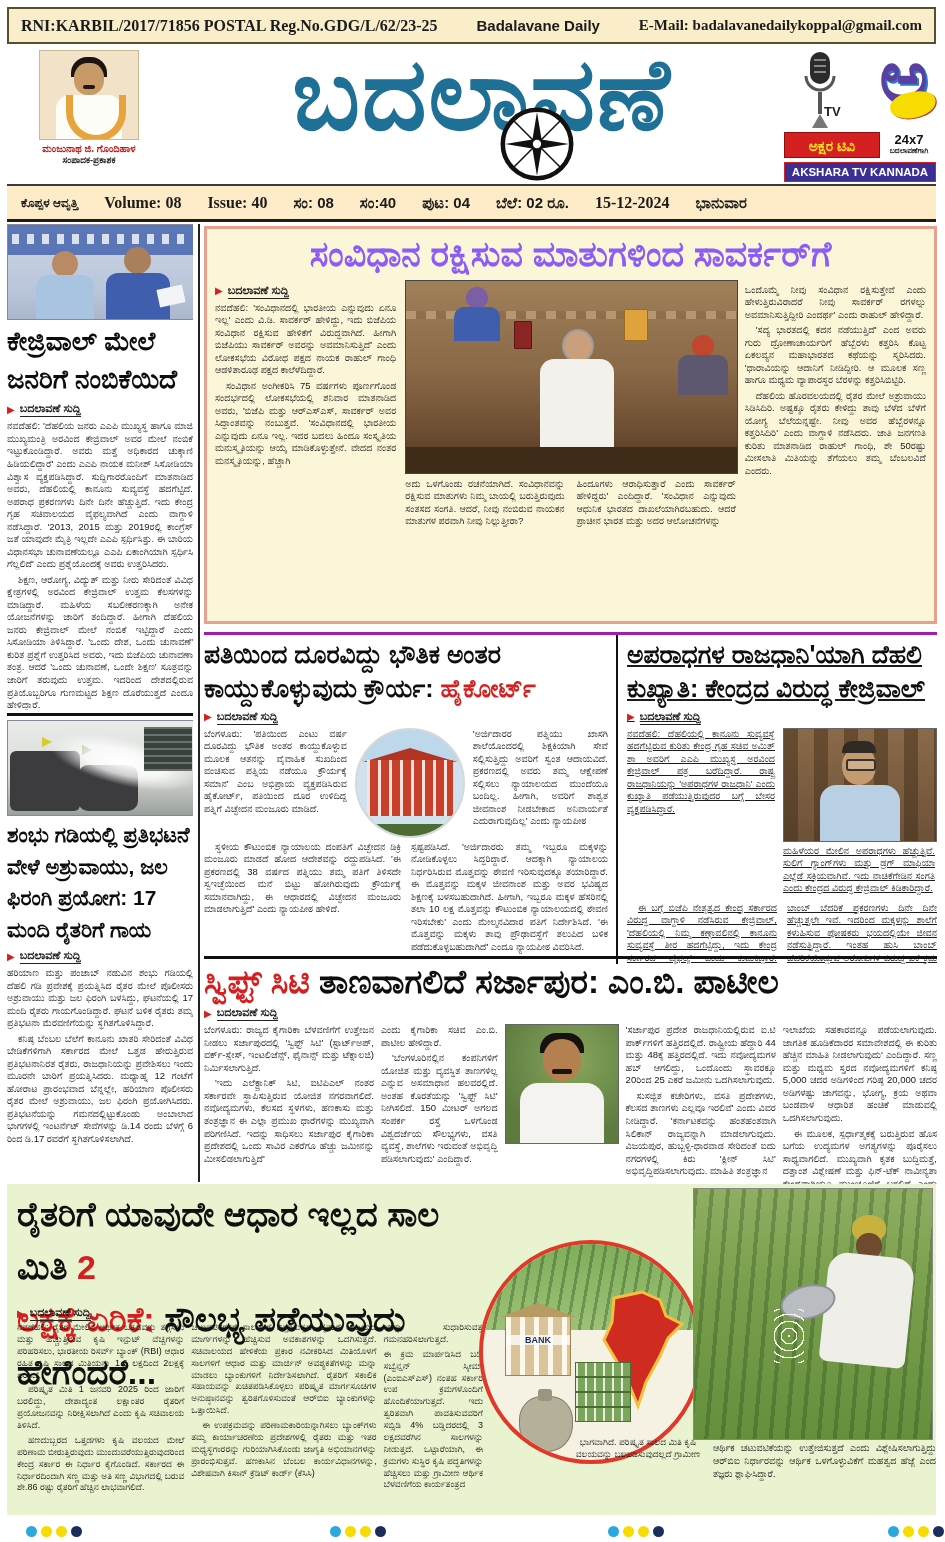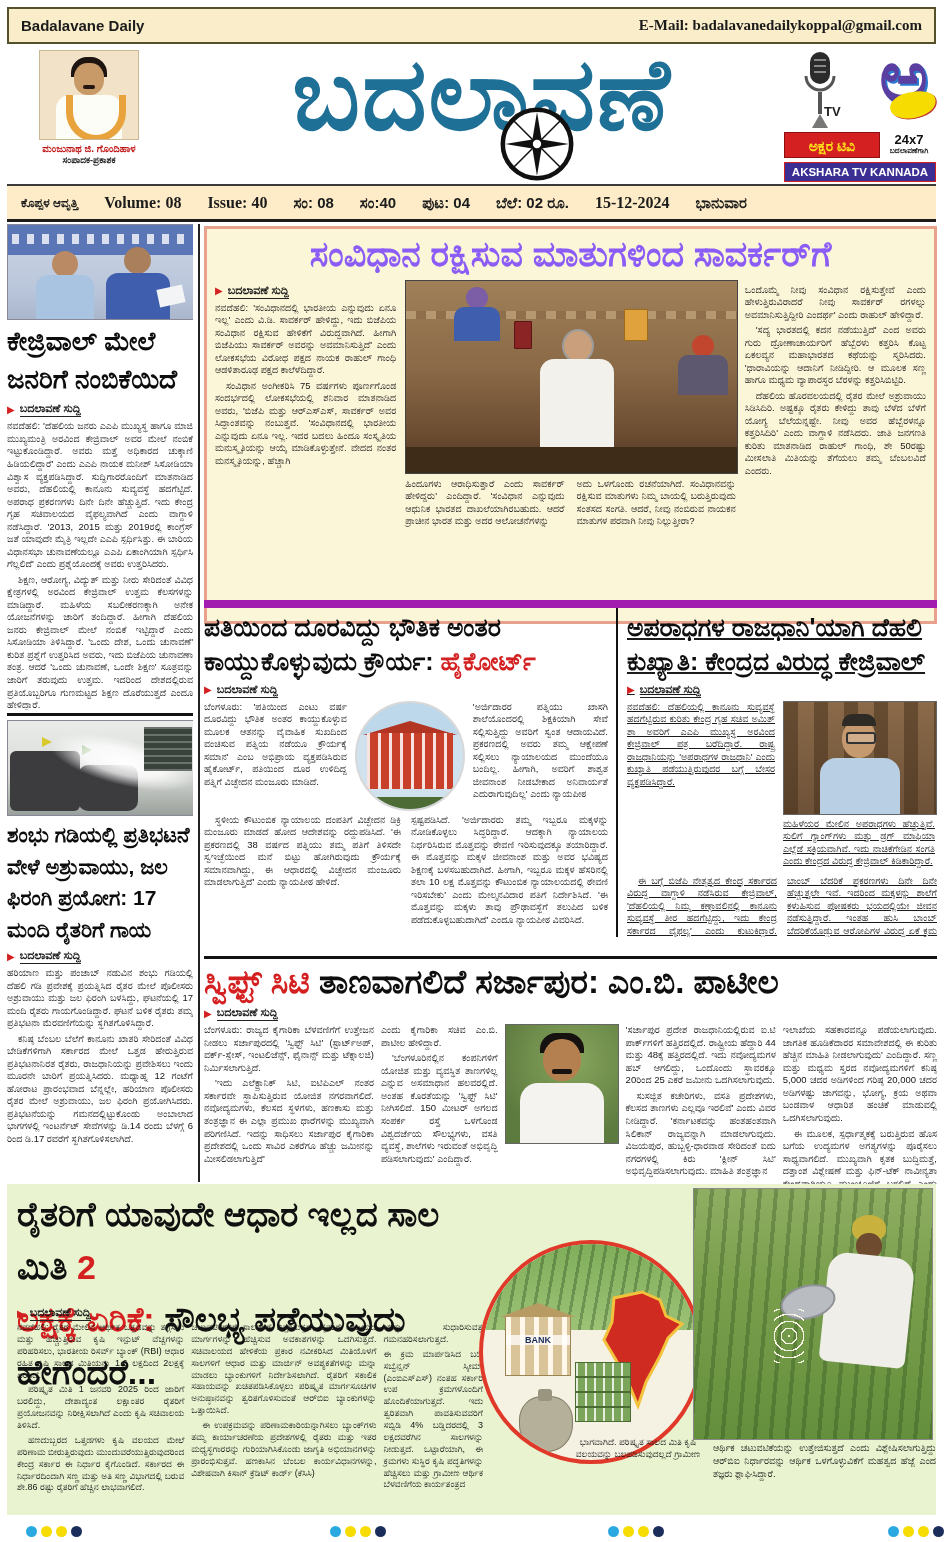--- a/index.html
+++ b/index.html
@@ -91,21 +91,21 @@
   .lead-c{width:188px;}
   .lead-mid{width:343px;}
   .lead-photo{position:relative;width:100%;height:192px;border:1px solid #444;overflow:hidden;
               background:linear-gradient(180deg,#a08059 0%,#8a6a47 45%,#6b4c31 80%,#4a331e 100%);}
   .lp-seat{position:absolute;left:0;bottom:0;width:100%;height:26px;background:#3f2c18;}
   .lp-band{position:absolute;left:0;top:30px;width:100%;height:8px;background:repeating-linear-gradient(90deg,#c9ad85 0 10px,#8a6a47 10px 20px);opacity:.6;}
   .book{position:absolute;border-radius:1px;}
   .under-row{display:flex;gap:12px;margin-top:4px;}
   .under-row .uc{width:50%;}
   
-  .row2{position:absolute;left:204px;top:600px;width:733px;height:329px;border-top:8px solid #a21caf;box-sizing:border-box;}
+  .row2{position:absolute;left:204px;top:632px;width:733px;height:329px;border-top:3px solid #a21caf;box-sizing:border-box;}
   .court{position:absolute;left:0;top:0;width:414px;height:329px;border-right:2px solid #111;box-sizing:border-box;padding:3px 8px 0 0;overflow:hidden;}
   .r2-head{font-size:25px;font-weight:bold;line-height:1.35;color:#0e0e0e;}
   .r2-head .red{color:#d42020;}
   .court-rowA{display:flex;gap:8px;margin-top:2px;}
   .court-cA{width:150px;}
   .court-circle{width:106px;height:106px;border-radius:50%;overflow:hidden;border:2px solid #d8d8d8;
                 position:relative;background:linear-gradient(180deg,#bcd8ea 0 30%,#cfe2ee 30%);flex:0 0 auto;}
   .cc-bld{position:absolute;left:10px;top:30px;width:86px;height:56px;background:#c8402a;
           background-image:repeating-linear-gradient(90deg,rgba(255,255,255,.85) 0 3px,transparent 3px 11px);}
   .cc-ped{position:absolute;left:6px;top:18px;width:0;height:0;border-left:47px solid transparent;border-right:47px solid transparent;border-bottom:14px solid #b13522;}
@@ -161,20 +161,21 @@
   .dotc{position:absolute;bottom:5px;display:flex;gap:4px;}
   .dot{width:11px;height:11px;border-radius:50%;}
   .d1{background:#2aa9e0;}.d2{background:#f6dc00;}.d3{background:#f6dc00;}.d4{background:#1b2d5b;}
 </style>
 </head>
 <body>
 
 <div id="page">
 
   <div class="topbar">
+    <span class="rni">RNI:KARBIL/2017/71856   POSTAL Reg.No.GDG/L/62/23-25</span>
     <span class="brand">Badalavane Daily</span>
     <span class="email">E-Mail: badalavanedailykoppal@gmail.com</span>
   </div>
 
   <div class="masthead">
     <div class="editor">
       <div class="editor-photo">
         <div class="ed-hair"></div>
         <div class="ed-face"></div>
         <div class="ed-mo"></div>
@@ -300,22 +301,22 @@
           <div class="man" style="left:48px;top:26px;width:46px;height:34px;background:#3f5fae;border-radius:10px 10px 0 0;"></div>
           <div class="head-c" style="left:286px;top:54px;width:22px;height:22px;background:#c2452d;"></div>
           <div class="man" style="left:272px;top:74px;width:50px;height:40px;background:#5d5870;border-radius:10px 10px 0 0;"></div>
           <div class="head-c" style="left:156px;top:48px;width:28px;height:30px;background:#c9a07b;border:2px solid #9c9c9c;"></div>
           <div class="man" style="left:134px;top:78px;width:74px;height:88px;background:#f2f1ec;border-radius:14px 14px 0 0;"></div>
           <div class="book" style="left:108px;top:40px;width:16px;height:26px;background:#8a2425;border:1px solid #5c1415;"></div>
           <div class="book" style="left:218px;top:28px;width:22px;height:30px;background:#e0a23c;border:1px solid #9c6c1d;"></div>
           <div class="lp-seat"></div>
         </div>
         <div class="under-row bt">
+          <p class="uc noind">ಅದು ಒಳಗೊಂಡು ರಚನೆಯಾಗಿದೆ. ಸಂವಿಧಾನವನ್ನು ರಕ್ಷಿಸುವ ಮಾತುಗಳು ನಿಮ್ಮ ಬಾಯಲ್ಲಿ ಬರುತ್ತಿರುವುದು ಸಂತಸದ ಸಂಗತಿ. ಆದರೆ, ನೀವು ನಂಬಿರುವ ನಾಯಕನ ಮಾತುಗಳ ಪರವಾಗಿ ನೀವು ನಿಲ್ಲುತ್ತೀರಾ?</p>
           <p class="uc noind">ಹಿಂದೂಗಳು ಆರಾಧಿಸುತ್ತಾರೆ ಎಂದು ಸಾವರ್ಕರ್ ಹೇಳಿದ್ದರು' ಎಂದಿದ್ದಾರೆ. 'ಸಂವಿಧಾನ ಎನ್ನುವುದು ಆಧುನಿಕ ಭಾರತದ ದಾಖಲೆಯಾಗಿರಬಹುದು. ಆದರೆ ಪ್ರಾಚೀನ ಭಾರತ ಮತ್ತು ಅದರ ಆಲೋಚನೆಗಳನ್ನು</p>
-          <p class="uc noind">ಅದು ಒಳಗೊಂಡು ರಚನೆಯಾಗಿದೆ. ಸಂವಿಧಾನವನ್ನು ರಕ್ಷಿಸುವ ಮಾತುಗಳು ನಿಮ್ಮ ಬಾಯಲ್ಲಿ ಬರುತ್ತಿರುವುದು ಸಂತಸದ ಸಂಗತಿ. ಆದರೆ, ನೀವು ನಂಬಿರುವ ನಾಯಕನ ಮಾತುಗಳ ಪರವಾಗಿ ನೀವು ನಿಲ್ಲುತ್ತೀರಾ?</p>
         </div>
       </div>
       <div class="lead-c bt" style="padding-top:4px;">
         <p class="noind">ಒಂದೊಮ್ಮೆ ನೀವು ಸಂವಿಧಾನ ರಕ್ಷಿಸುತ್ತೇವೆ ಎಂದು ಹೇಳುತ್ತಿರುವಿರಾದರೆ ನೀವು ಸಾವರ್ಕರ್ ರಗಳಲ್ನು ಅವಮಾನಿಸುತ್ತಿದ್ದೀರಿ ಎಂದರ್ಥ' ಎಂದು ರಾಹುಲ್ ಹೇಳಿದ್ದಾರೆ.</p>
         <p>'ಸದ್ಯ ಭಾರತದಲ್ಲಿ ಕದನ ನಡೆಯುತ್ತಿದೆ' ಎಂದ ಅವರು ಗುರು ದ್ರೋಣಾಚಾರ್ಯರಿಗೆ ಹೆಬ್ಬೆರಳು ಕತ್ತರಿಸಿ ಕೊಟ್ಟ ಏಕಲವ್ಯನ ಮಹಾಭಾರತದ ಕಥೆಯನ್ನು ಸ್ಮರಿಸಿದರು. 'ಧಾರಾವಿಯನ್ನು ಆದಾನಿಗೆ ನೀಡಿದ್ದೀರಿ. ಆ ಮೂಲಕ ಸಣ್ಣ ಹಾಗೂ ಮಧ್ಯಮ ವ್ಯಾಪಾರಸ್ಥರ ಬೆರಳನ್ನು ಕತ್ತರಿಸಿಬಿಟ್ಟಿರಿ.</p>
         <p>ದೆಹಲಿಯ ಹೊರವಲಯದಲ್ಲಿ ರೈತರ ಮೇಲೆ ಅಶ್ರುವಾಯು ಸಿಡಿಸಿದಿರಿ. ಅಷ್ಟಕ್ಕೂ ರೈತರು ಕೇಳಿದ್ದು ತಾವು ಬೆಳೆದ ಬೆಳೆಗೆ ಯೋಗ್ಯ ಬೆಲೆಯನ್ನಷ್ಟೇ. ನೀವು ಅವರ ಹೆಬ್ಬೆರಳನ್ನೂ ಕತ್ತರಿಸಿದಿರಿ' ಎಂದು ವಾಗ್ದಾಳಿ ನಡೆಸಿದರು. ಜಾತಿ ಜನಗಣತಿ ಕುರಿತು ಮಾತನಾಡಿದ ರಾಹುಲ್ ಗಾಂಧಿ, ಶೇ 50ರಷ್ಟು ಮೀಸಲಾತಿ ಮಿತಿಯನ್ನು ತೆಗೆಯಲು ತಮ್ಮ ಬೆಂಬಲವಿದೆ ಎಂದರು.</p>
       </div>
     </div>
   </div>
 

